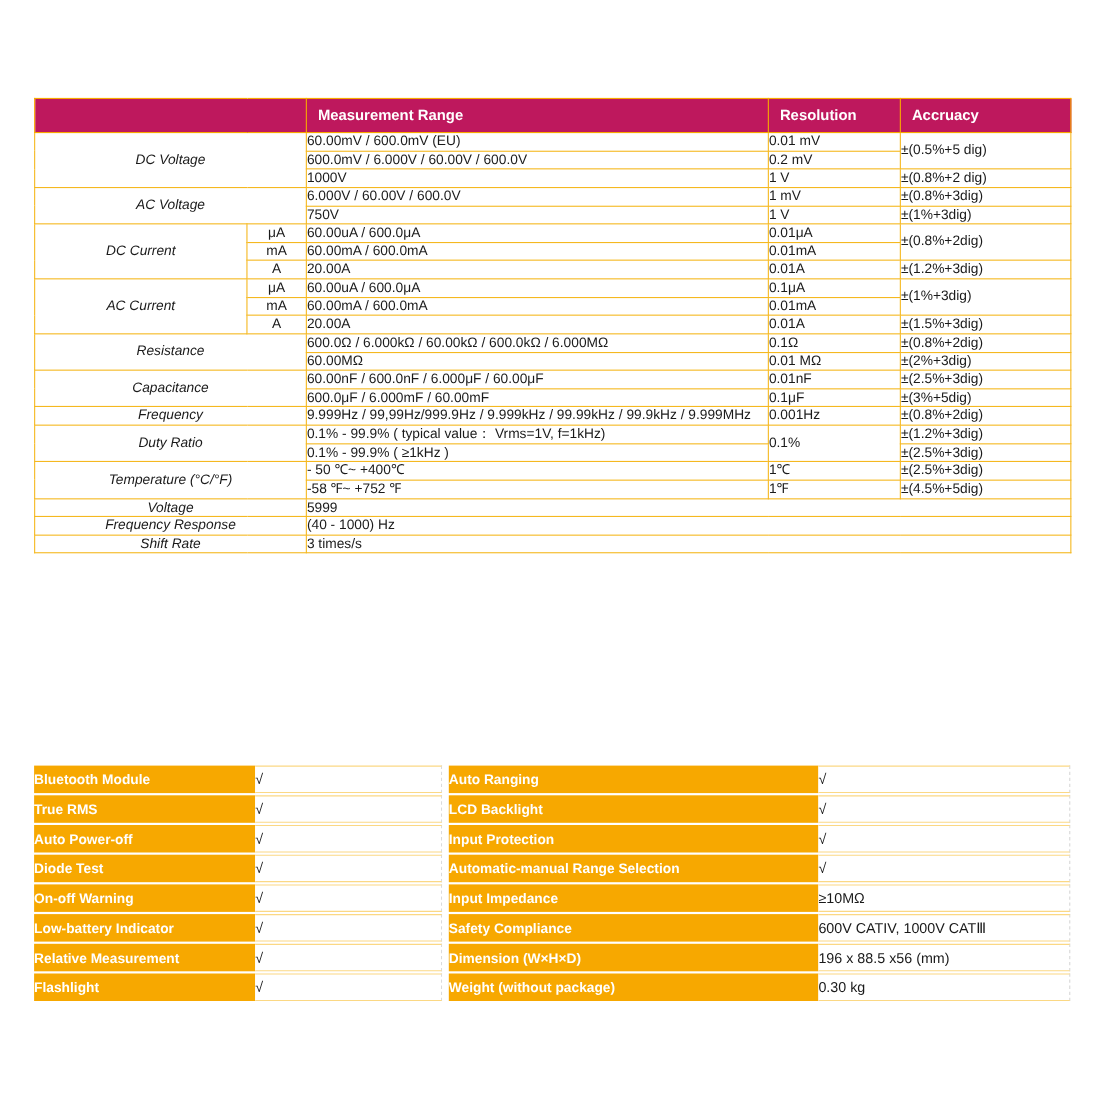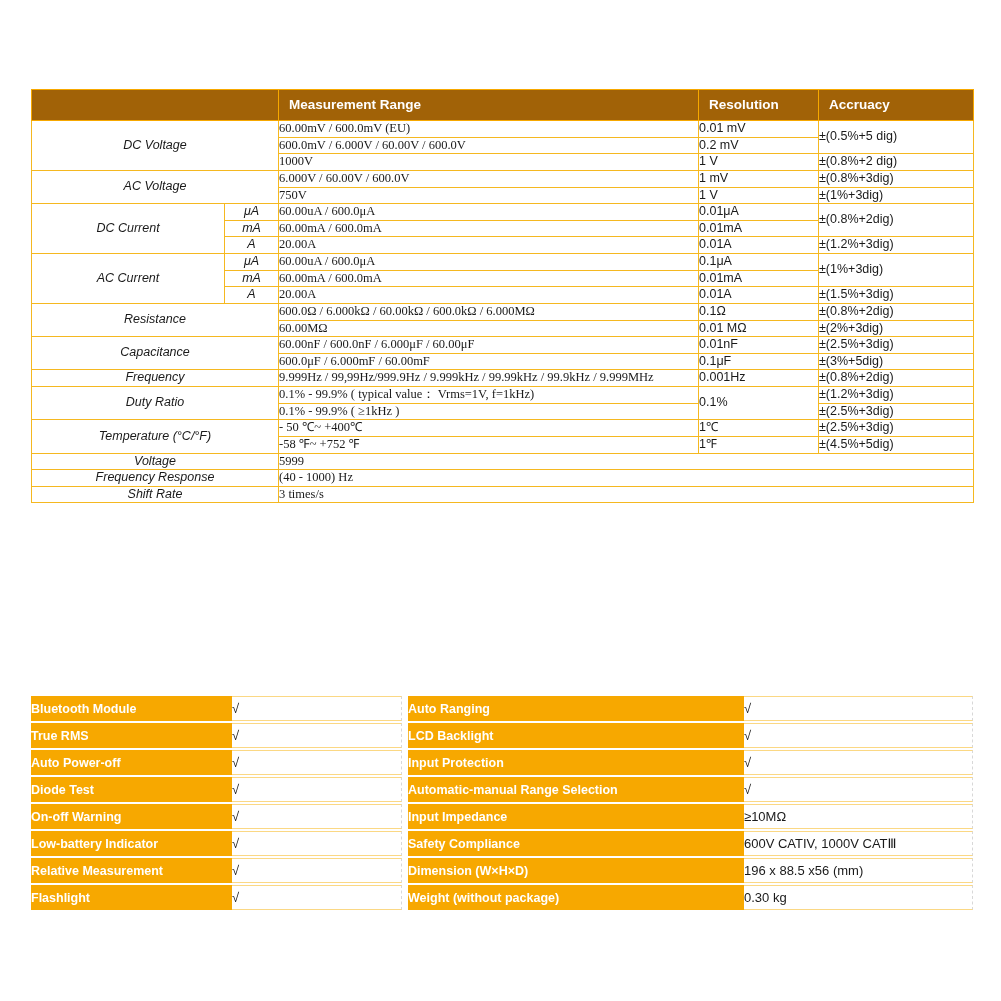--- a/index.html
+++ b/index.html
@@ -25,21 +25,21 @@
     border:1px solid #f5b820;
     padding:0;
     vertical-align:middle;
     font-size:12.5px;
     line-height:1.25;
     font-weight:400;
     color:#1a1a1a;
     background:#ffffff;
   }
   table.spec th{
-    background:#a16207;
+    background:#be185d;
     color:#ffffff;
     font-weight:bold;
     font-size:13.5px;
     text-align:left;
     padding:6px 0 6px 10px;
     border-color:#f7a800;
     height:18px;
   }
   th.blank-head-left{background:#ffffff;border:none;border-bottom:1px solid #f5b820;}
 
@@ -48,23 +48,22 @@
     font-weight:bold;
     font-size:13.5px;
     padding:4px 4px;
     color:#111;
     font-style:italic;
   }
   td.sub{
     text-align:center;
     font-size:12.5px;
     padding:3px 2px;
-    font-style:italic;
-  }
-  td.range{padding:3px 0 3px 9px;font-family:Liberation Serif, serif;}
+  }
+  td.range{padding:3px 0 3px 9px;}
   td.res{padding:3px 0 3px 7px;}
   td.acc{padding:3px 0 3px 10px;}
   td.two-line{padding-top:5px;padding-bottom:5px;}
 
   
   .feat-wrap{position:absolute;left:31px;top:694px;width:942px;}
   table.feat{
     border-collapse:separate;
     border-spacing:0 2px;
     width:942px;

